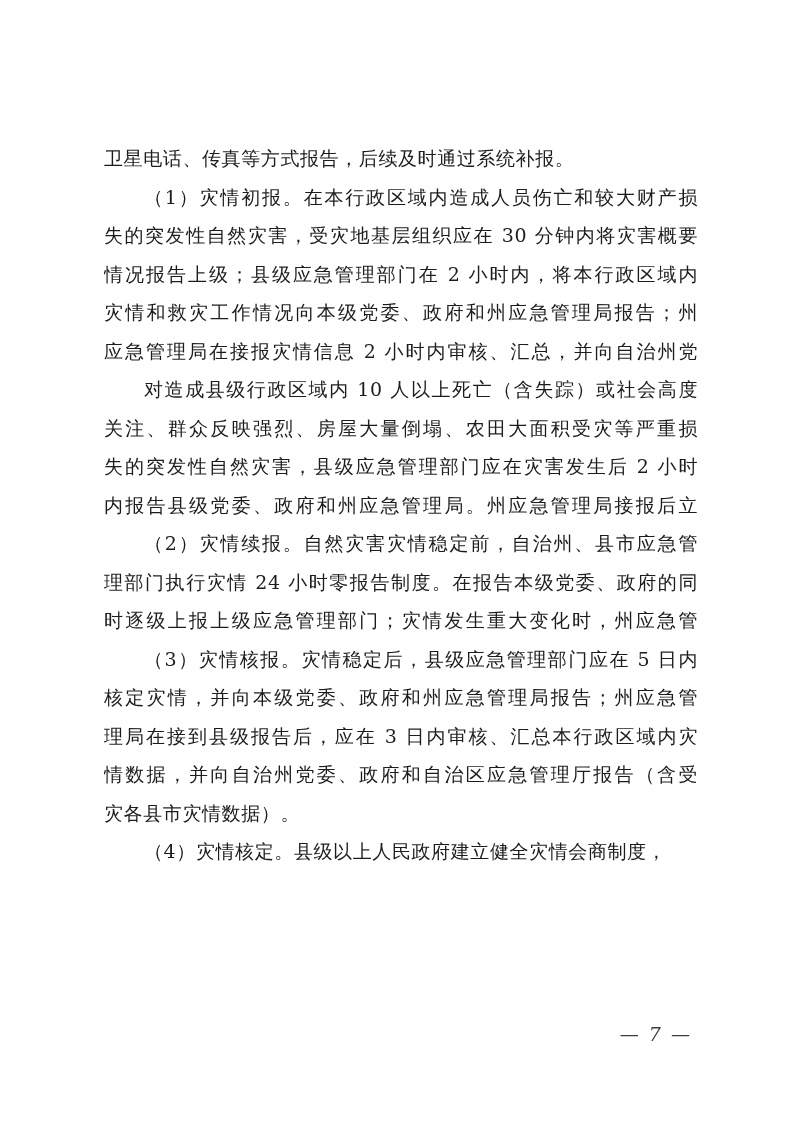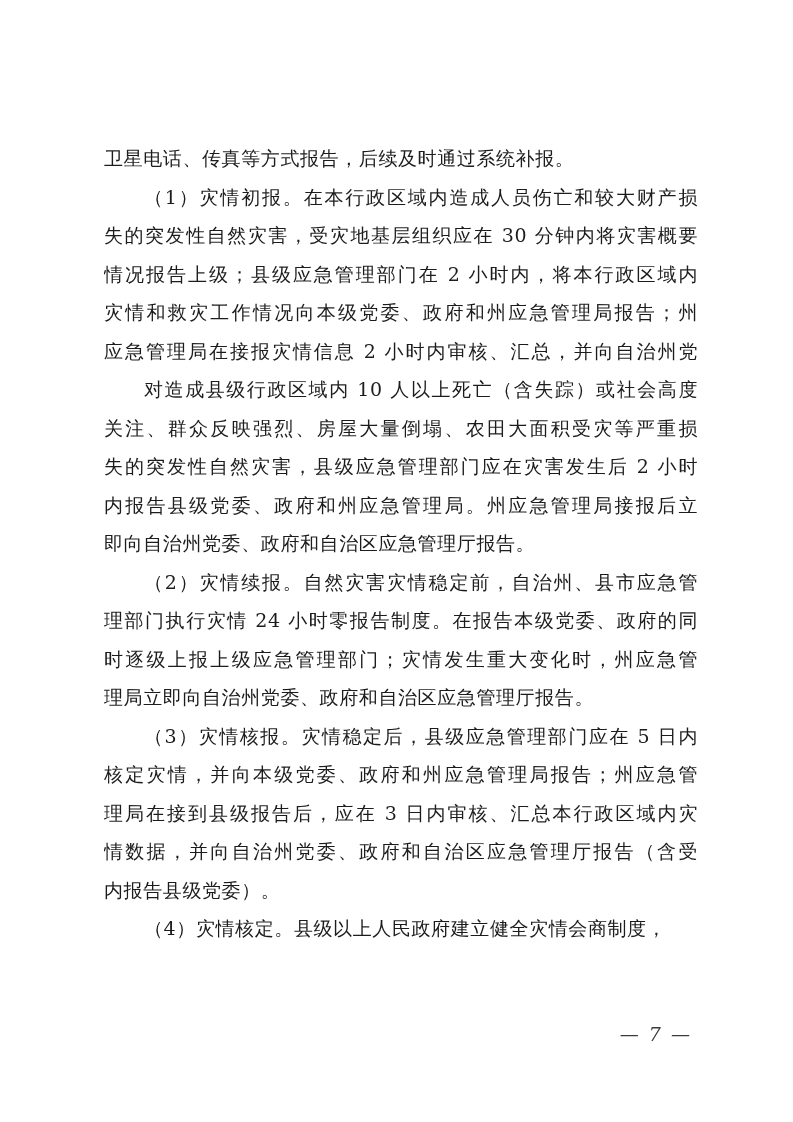--- a/index.html
+++ b/index.html
@@ -73,36 +73,34 @@
       <div class="ln j">情况报告上级；县级应急管理部门在 2 小时内，将本行政区域内</div>
       <div class="ln j">灾情和救灾工作情况向本级党委、政府和州应急管理局报告；州</div>
       <div class="ln j">应急管理局在接报灾情信息 2 小时内审核、汇总，并向自治州党</div>
     </div>
 
     <div class="para">
       <div class="ln ind j">对造成县级行政区域内 10 人以上死亡（含失踪）或社会高度</div>
       <div class="ln j">关注、群众反映强烈、房屋大量倒塌、农田大面积受灾等严重损</div>
       <div class="ln j">失的突发性自然灾害，县级应急管理部门应在灾害发生后 2 小时</div>
       <div class="ln j">内报告县级党委、政府和州应急管理局。州应急管理局接报后立</div>
-      <div class="ln">即向自治州党委、政府和自治区应急管理厅报告。</div>
     </div>
 
     <div class="para">
       <div class="ln ind j">（2）灾情续报。自然灾害灾情稳定前，自治州、县市应急管</div>
       <div class="ln j">理部门执行灾情 24 小时零报告制度。在报告本级党委、政府的同</div>
       <div class="ln j">时逐级上报上级应急管理部门；灾情发生重大变化时，州应急管</div>
-      <div class="ln">理局立即向自治州党委、政府和自治区应急管理厅报告。</div>
     </div>
 
     <div class="para">
       <div class="ln ind j">（3）灾情核报。灾情稳定后，县级应急管理部门应在 5 日内</div>
       <div class="ln j">核定灾情，并向本级党委、政府和州应急管理局报告；州应急管</div>
       <div class="ln j">理局在接到县级报告后，应在 3 日内审核、汇总本行政区域内灾</div>
       <div class="ln j">情数据，并向自治州党委、政府和自治区应急管理厅报告（含受</div>
-      <div class="ln">内报告县级党委）。</div>
+      <div class="ln">灾各县市灾情数据）。</div>
     </div>
 
     <div class="para">
       <div class="ln ind">（4）灾情核定。县级以上人民政府建立健全灾情会商制度，</div>
     </div>
 
   </div>
 
   <div class="page-number">— 7 —</div>
 

